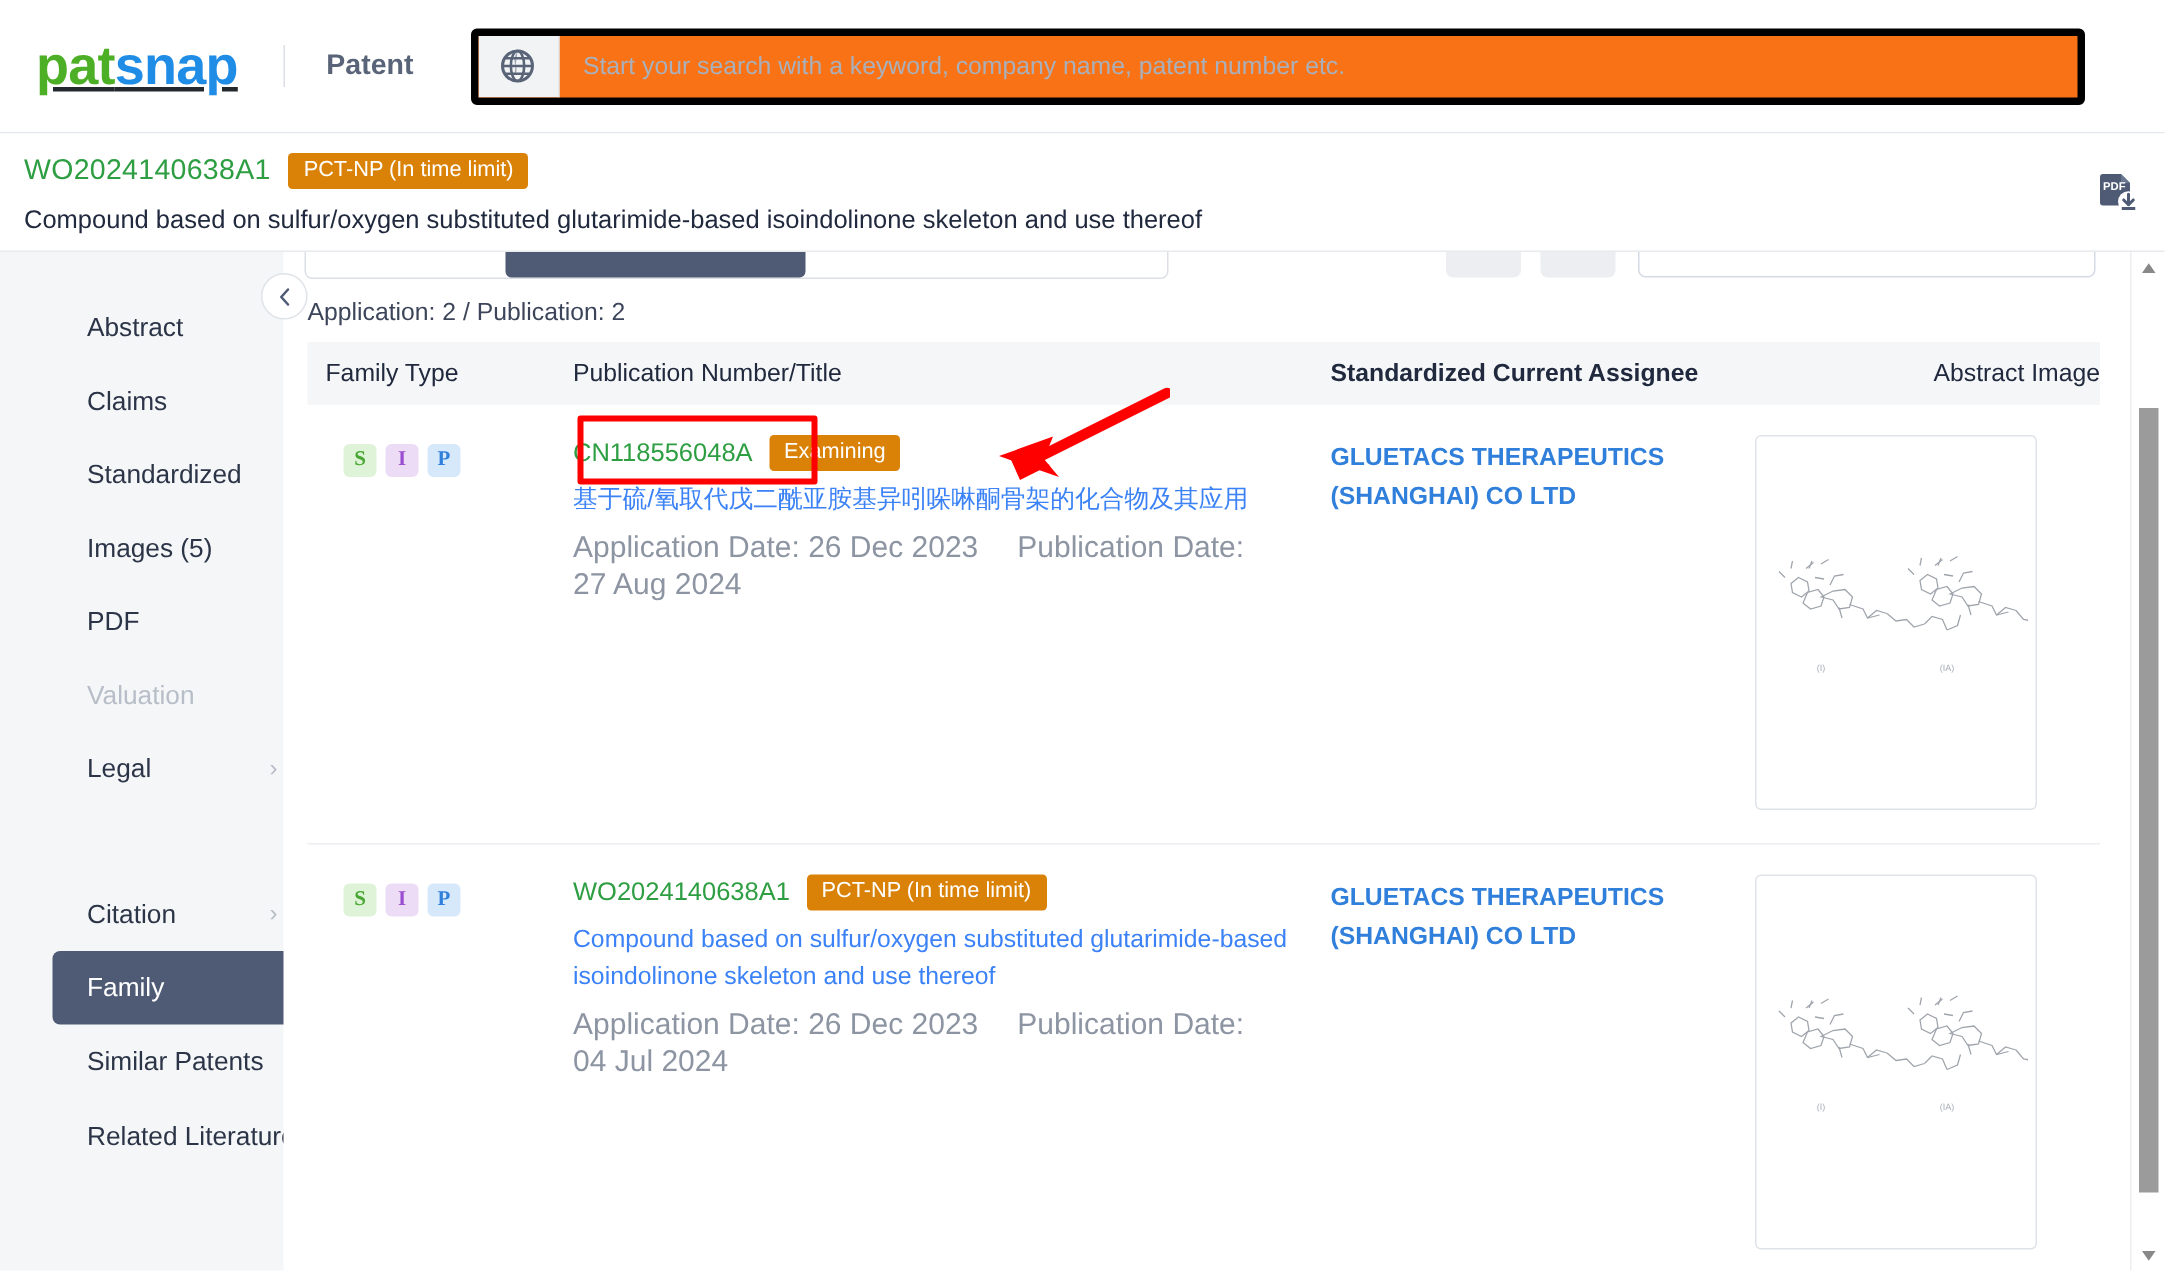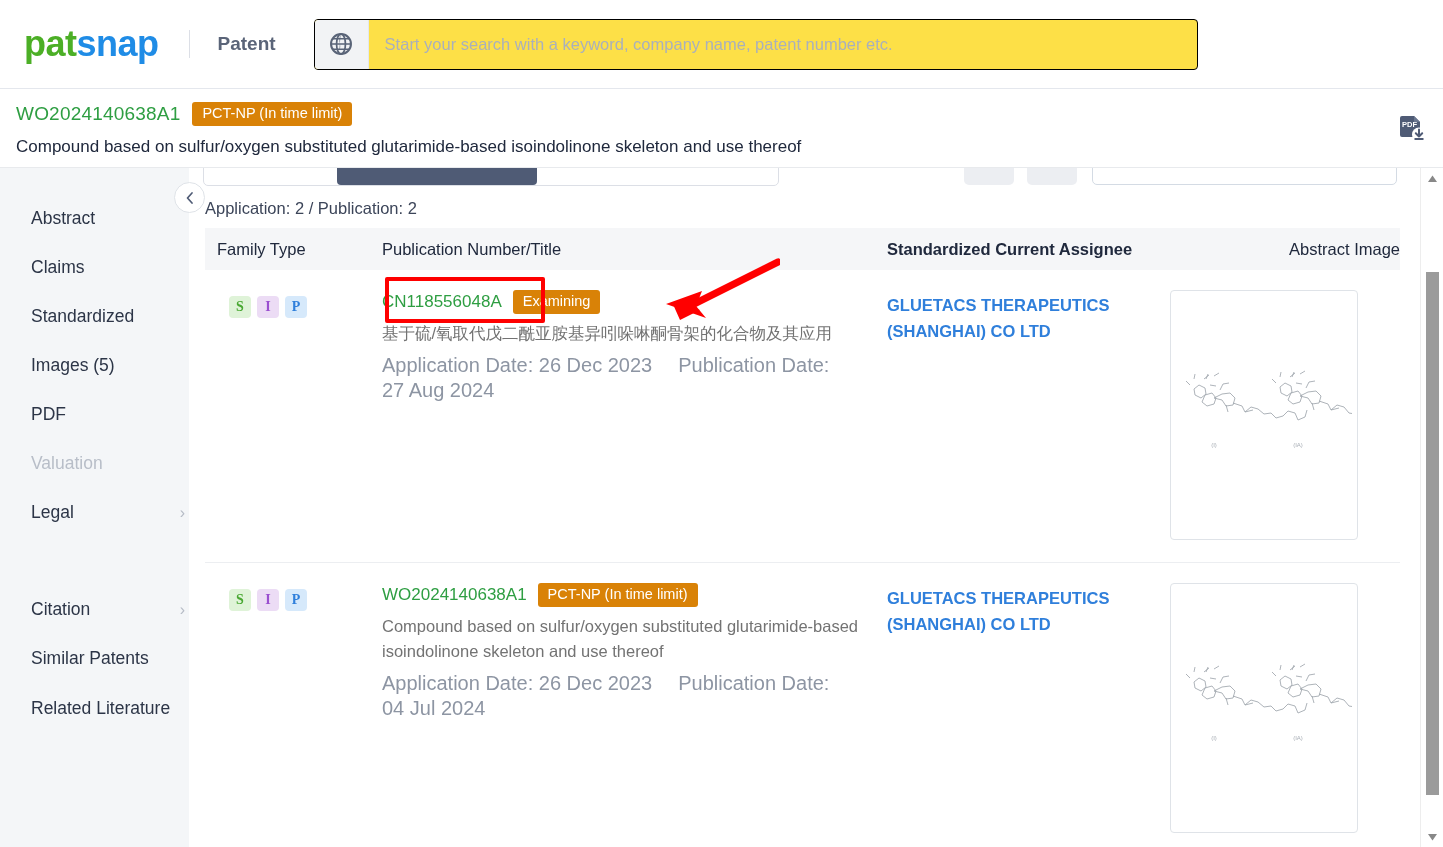--- a/index.html
+++ b/index.html
@@ -20,41 +20,42 @@
     border-bottom: 1px solid #e4e7ed;
     display: flex; align-items: center;
   }
   .logo {
     margin-left: 24px;
     font-size: 36px;
     font-weight: 600;
     letter-spacing: -0.5px;
     line-height: 1;
     user-select: none;
+    text-decoration: underline;
   }
   .logo .pat { color: #4caf26; }
   .logo .snap { color: #1f8ce6; }
   .logo-divider {
     width: 1px; height: 28px;
     background: #dcdfe6;
     margin: 0 28px 0 30px;
   }
   .patent-word {
     font-size: 19px;
     font-weight: bold;
     color: #5a6478;
   }
   .searchwrap {
     display: flex; align-items: stretch;
     margin-left: 38px;
     height: 51px;
-    width: 884px;
-    border: 1px solid #000000;
+    width: 1076px;
+    border: 5px solid #000000;
     border-radius: 4px;
-    background: #fde047;
+    background: #f97316;
     overflow: hidden;
   }
   .globe-btn {
     width: 54px;
     background: #f2f3f5;
     border-right: 1px solid #e4e7ed;
     display: flex; align-items: center; justify-content: center;
     cursor: pointer;
   }
   .globe-btn svg { display: block; }
@@ -104,20 +105,21 @@
   }
 
   
   .sidebar {
     position: absolute; left: 0; top: 168px;
     width: 210px; height: 679px;
     background: #f4f6f8;
     border-right: 1px solid #e0e3e8;
     padding-top: 26px;
     overflow: hidden;
+    padding-left: 27px;
   }
   .nav-item {
     height: 49px;
     display: flex; align-items: center;
     padding: 0 16px 0 23px;
     font-size: 17.5px;
     color: #2c3547;
     cursor: pointer;
     border-radius: 5px;
     margin: 0 8px;
@@ -242,21 +244,21 @@
   .publine { display: flex; align-items: center; gap: 11px; flex-wrap: wrap; }
   .pubnum-link {
     font-size: 17px;
     color: #2e9e42;
     cursor: pointer;
   }
   .rowtitle {
     margin-top: 7px;
     font-size: 16.5px;
     line-height: 25px;
-    color: #737373;
+    color: #3b82f6;
     max-width: 490px;
   }
   .rowdates {
     margin-top: 7px;
     font-size: 20px;
     line-height: 25px;
     color: #8d95a3;
     max-width: 470px;
   }
   .rowdates .gap { display: inline-block; width: 26px; }
@@ -390,20 +392,23 @@
   <div class="nav-item">
     <span>Legal</span>
     <span class="chev">›</span>
   </div>
 
   <div class="nav-gap"></div>
 
   <div class="nav-item">
     <span>Citation</span>
     <span class="chev">›</span>
+  </div>
+  <div class="nav-item active">
+    <span>Family</span>
   </div>
   <div class="nav-item">
     <span>Similar Patents</span>
   </div>
   <div class="nav-item two-line">
     <span>Related Literature</span>
   </div>
 </div>
 
 <div class="collapse-btn">

